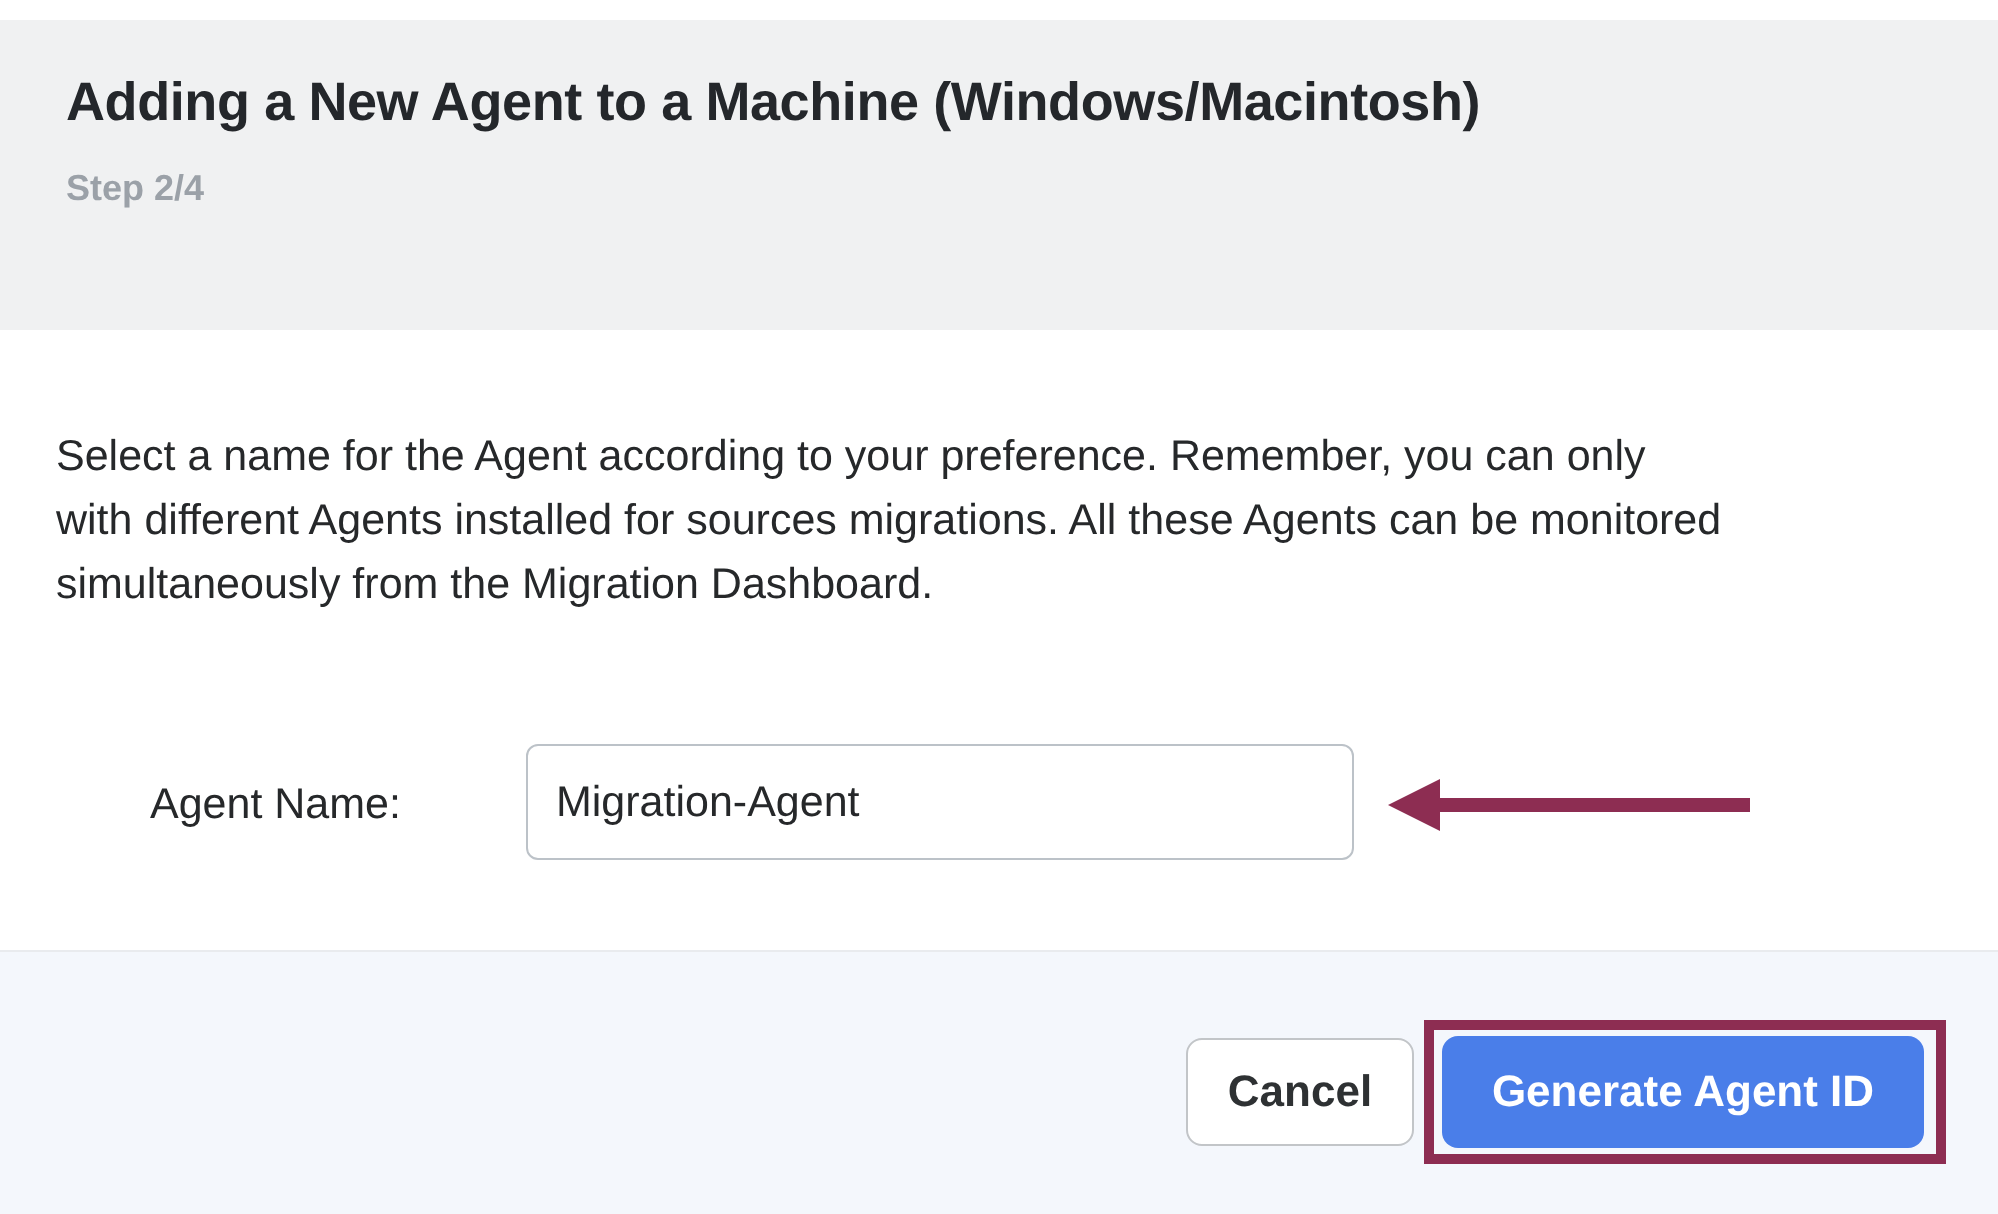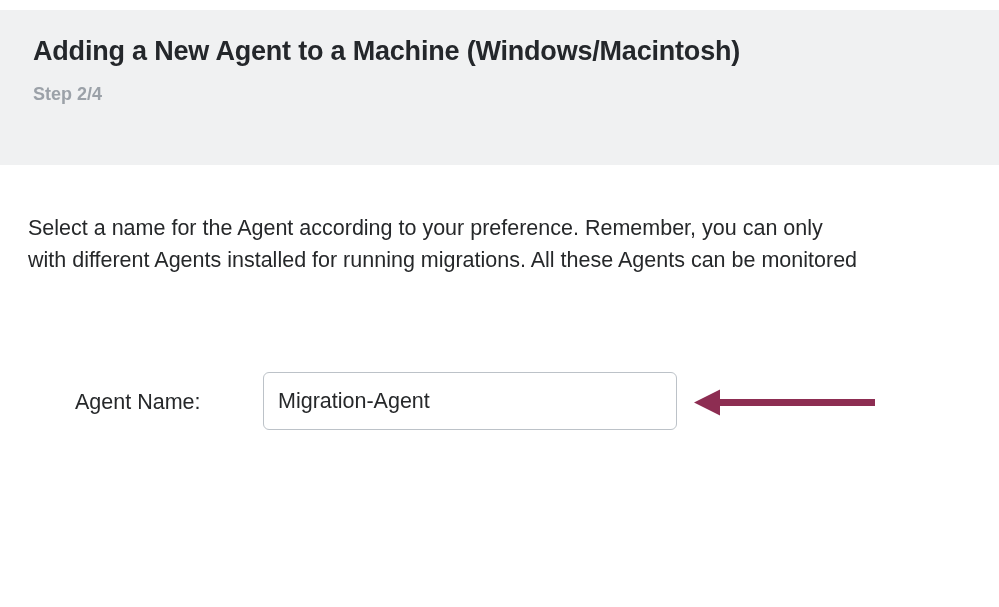--- a/index.html
+++ b/index.html
@@ -141,25 +141,33 @@
 
 <div class="dialog">
 
   <div class="dialog-header">
     <div class="dialog-title">Adding a New Agent to a Machine (Windows/Macintosh)</div>
     <div class="dialog-step">Step 2/4</div>
   </div>
 
   <div class="description">
     <div>Select a name for the Agent according to your preference. Remember, you can only</div>
-    <div>with different Agents installed for running migrations. All these Agents can be monitored</div>
+    <div>with different Agents installed for sources migrations. All these Agents can be monitored</div>
+    <div>simultaneously from the Migration Dashboard.</div>
   </div>
 
   <div class="agent-name-label">Agent Name:</div>
 
   <input type="text" class="agent-name-input" value="Migration-Agent" style="">
 
   <svg class="annotation-arrow" viewBox="0 0 181 27" xmlns="http://www.w3.org/2000/svg">
     <polygon points="0,13.5 26,0.5 26,10 181,10 181,17 26,17 26,26.5" fill="#8d2d52"></polygon>
   </svg>
 
+  <div class="dialog-footer">
+    <button class="cancel-button">Cancel</button>
+
+    <div class="annotation-highlight-box">
+      <button class="generate-button">Generate Agent ID</button>
+    </div>
+  </div>
 
 </div>
 
 </body></html>

